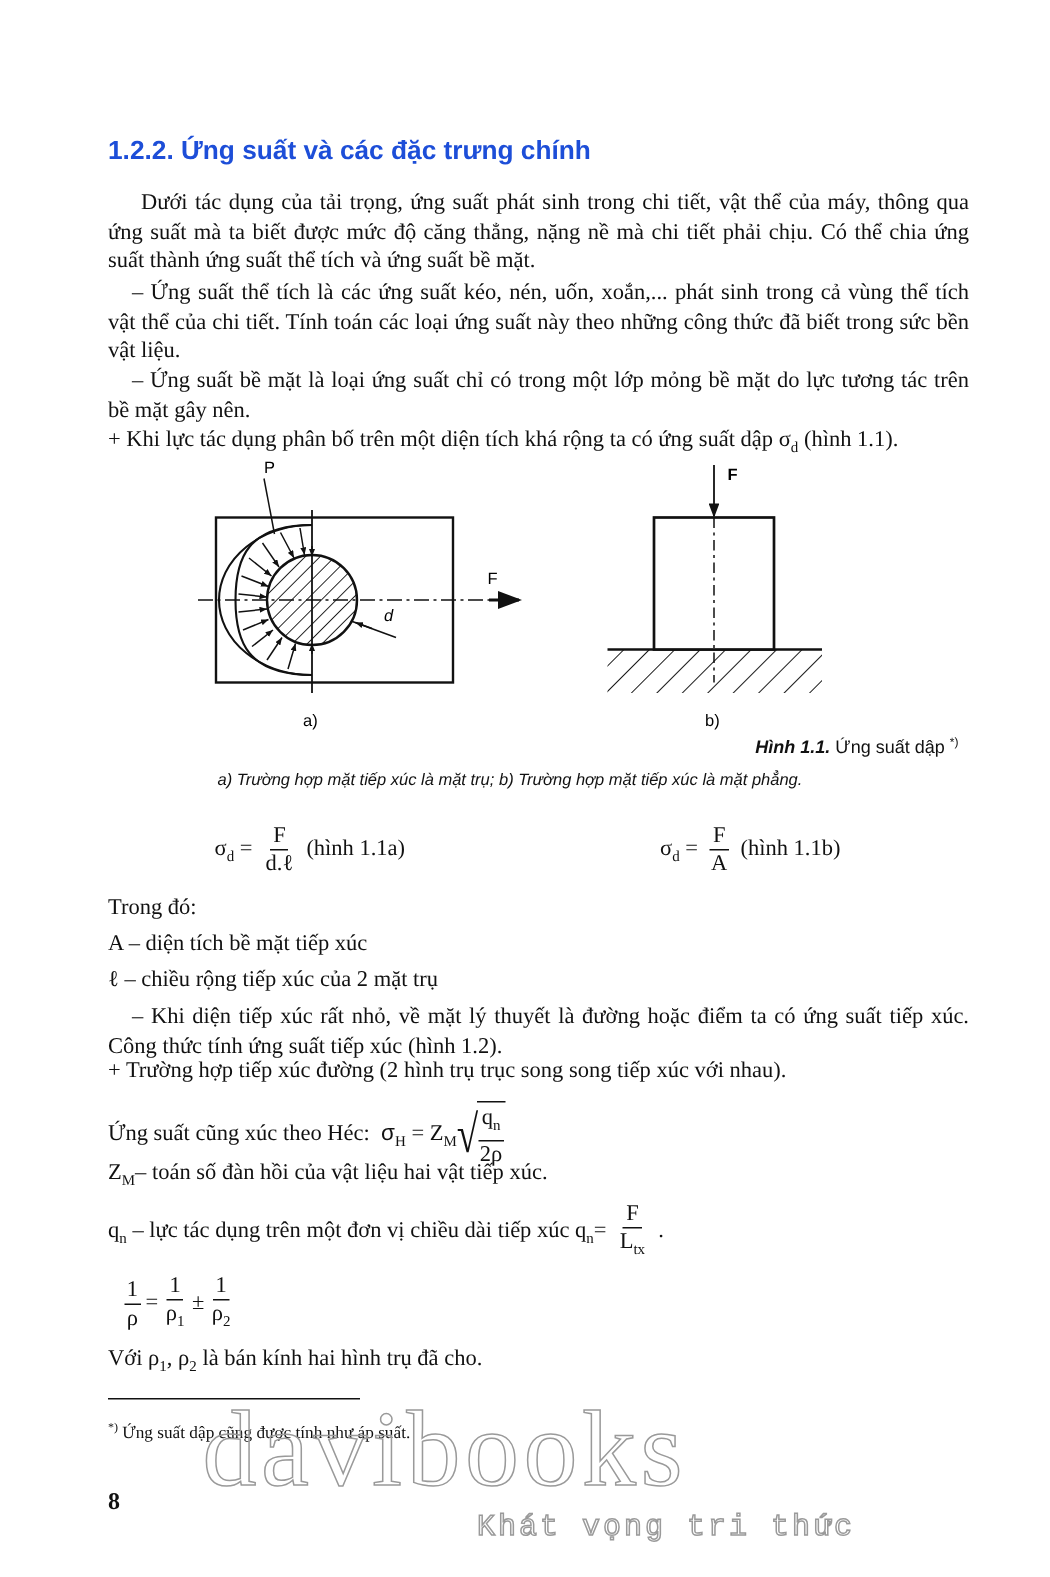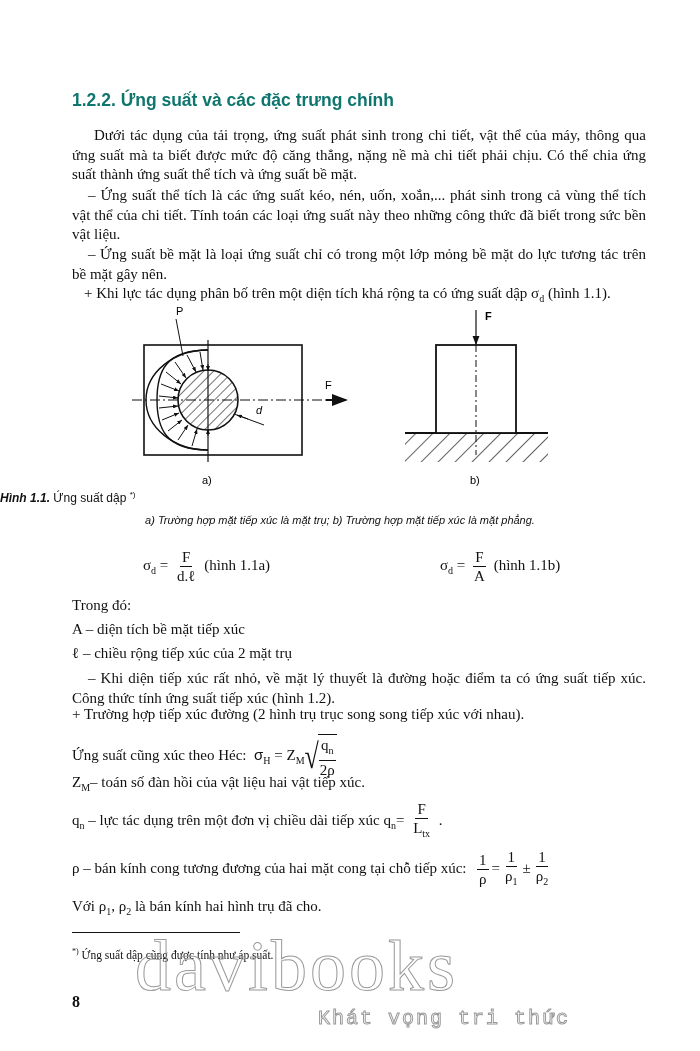--- a/index.html
+++ b/index.html
@@ -1,21 +1,21 @@
 <!DOCTYPE html>
 <html><head>
 <meta charset="utf-8">
 <style>
   html, body { margin: 0; padding: 0; background: #ffffff; }
   body { width: 700px; height: 1051px; position: relative; overflow: hidden; font-family: "Liberation Serif", "DejaVu Serif", serif; color: #111; }
   .abs { position: absolute; }
-  .heading { left: 72px; top: 90px; font-family: "Liberation Sans", "DejaVu Sans", sans-serif; font-weight: bold; font-size: 17.5px; color: #0f766e; white-space: nowrap; }
+  .heading { left: 72px; top: 90px; font-family: "Liberation Sans", "DejaVu Sans", sans-serif; font-weight: bold; font-size: 17.5px; color: #1d4ed8; white-space: nowrap; }
   .para { left: 72px; width: 574px; font-size: 15px; line-height: 19.5px; text-align: justify; }
   .line { left: 72px; font-size: 15px; white-space: nowrap; }
-  .caption-title { left: 0; width: 639px; text-align: left; top: 490px; font-family: "Liberation Sans", "DejaVu Sans", sans-serif; font-size: 12px; }
+  .caption-title { left: 0; width: 639px; text-align: right; top: 490px; font-family: "Liberation Sans", "DejaVu Sans", sans-serif; font-size: 12px; }
   .caption-title b { font-style: italic; }
   .caption-sub { left: 0; width: 680px; text-align: center; top: 514px; font-family: "Liberation Sans", "DejaVu Sans", sans-serif; font-size: 11px; font-style: italic; }
   .formula { font-size: 15px; white-space: nowrap; }
   .frac { display: inline-flex; flex-direction: column; align-items: center; vertical-align: middle; margin: 0 3px; }
   .frac .num { border-bottom: 1px solid #111; padding: 0 2px; line-height: 18px; }
   .frac .den { padding: 0 2px; line-height: 18px; }
   sub { font-size: 10px; }
   .sqrt { display: inline-flex; align-items: center; vertical-align: middle; }
   .sqrt .rad { font-size: 26px; line-height: 1; transform: scaleY(1.35); margin-right: -1px; }
   .sqrt .under { border-top: 1px solid #111; padding-top: 1px; }
@@ -30,21 +30,21 @@
 <body>
 
 <div class="abs heading">
   <span>1.2.2.</span>
   <span>Ứng suất và các đặc trưng chính</span>
 </div>
 
 <div class="abs para" style="top:126px; text-indent:22px;">Dưới tác dụng của tải trọng, ứng suất phát sinh trong chi tiết, vật thể của máy, thông qua ứng suất mà ta biết được mức độ căng thẳng, nặng nề mà chi tiết phải chịu. Có thể chia ứng suất thành ứng suất thể tích và ứng suất bề mặt.</div>
 <div class="abs para" style="top:186px; text-indent:16px;">– Ứng suất thể tích là các ứng suất kéo, nén, uốn, xoắn,... phát sinh trong cả vùng thể tích vật thể của chi tiết. Tính toán các loại ứng suất này theo những công thức đã biết trong sức bền vật liệu.</div>
 <div class="abs para" style="top:245px; text-indent:16px;">– Ứng suất bề mặt là loại ứng suất chỉ có trong một lớp mỏng bề mặt do lực tương tác trên bề mặt gây nên.</div>
-<div class="abs line" style="top:285px; left:84px;">
+<div class="abs line" style="top:285px; left:72px;">
   <span>+ Khi lực tác dụng phân bố trên một diện tích khá rộng ta có ứng suất dập σ</span><sub>d</sub><span> (hình 1.1).</span>
 </div>
 
 <svg class="abs" style="left:0; top:300px;" width="700" height="190" viewBox="0 300 700 190">
   <defs>
     <pattern id="hatch" patternUnits="userSpaceOnUse" width="7" height="7" patternTransform="rotate(45)">
       <line x1="0" y1="0" x2="0" y2="7" stroke="#111" stroke-width="1.2"></line>
     </pattern>
     <pattern id="hatch2" patternUnits="userSpaceOnUse" width="12" height="12" patternTransform="rotate(45)">
       <line x1="0" y1="0" x2="0" y2="12" stroke="#111" stroke-width="1.3"></line>
@@ -151,21 +151,21 @@
 </div>
 
 <div class="abs formula" style="left:72px; top:800px;">
   <span>q</span><sub>n</sub><span> – lực tác dụng trên một đơn vị chiều dài tiếp xúc q</span><sub>n</sub><span>= </span><span class="frac">
       <span class="num">F</span>
       <span class="den"><span>L</span><sub>tx</sub></span>
     </span><span> .</span>
 </div>
 
 <div class="abs formula" style="left:72px; top:848px;">
-  <span>ρ – bán kính cong tương đương của hai mặt cong tại chỗ tiếp xúc:</span>&nbsp;
+  &nbsp;
   <span class="frac">
       <span class="num">1</span>
       <span class="den">ρ</span>
     </span><span>=</span><span class="frac">
       <span class="num">1</span>
       <span class="den"><span>ρ</span><sub>1</sub></span>
     </span><span>±</span><span class="frac">
       <span class="num">1</span>
       <span class="den"><span>ρ</span><sub>2</sub></span>
     </span>

